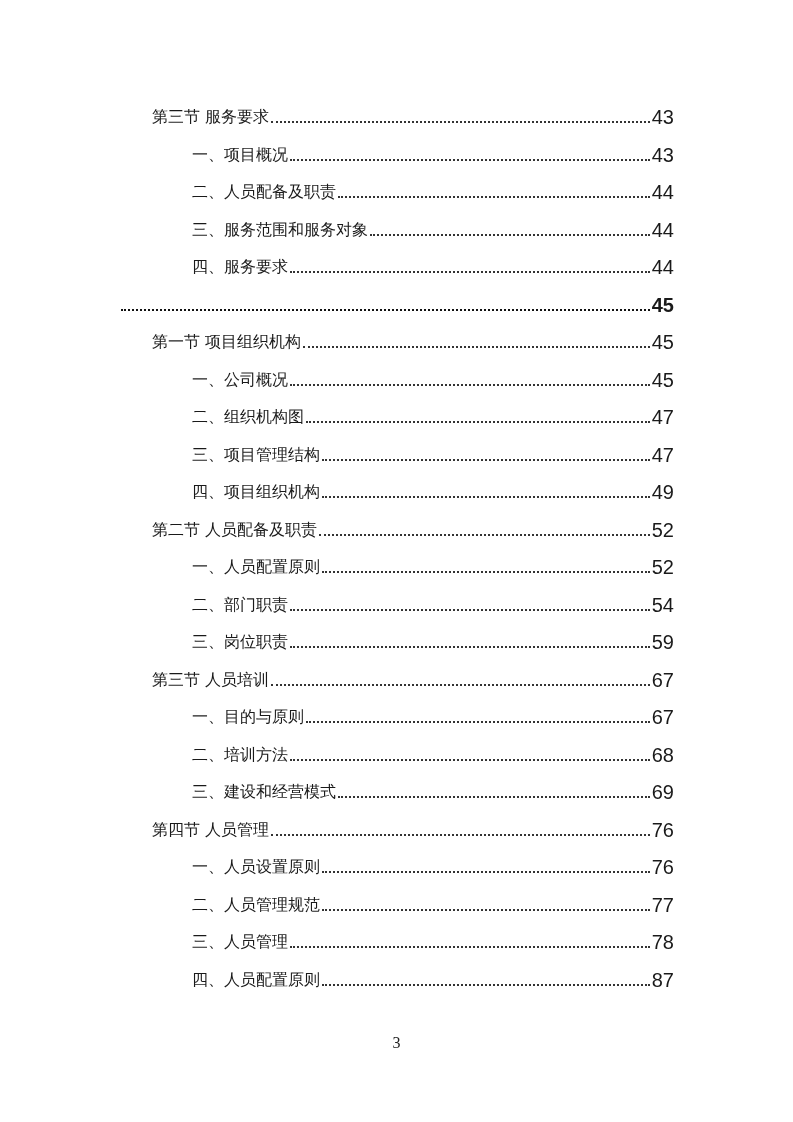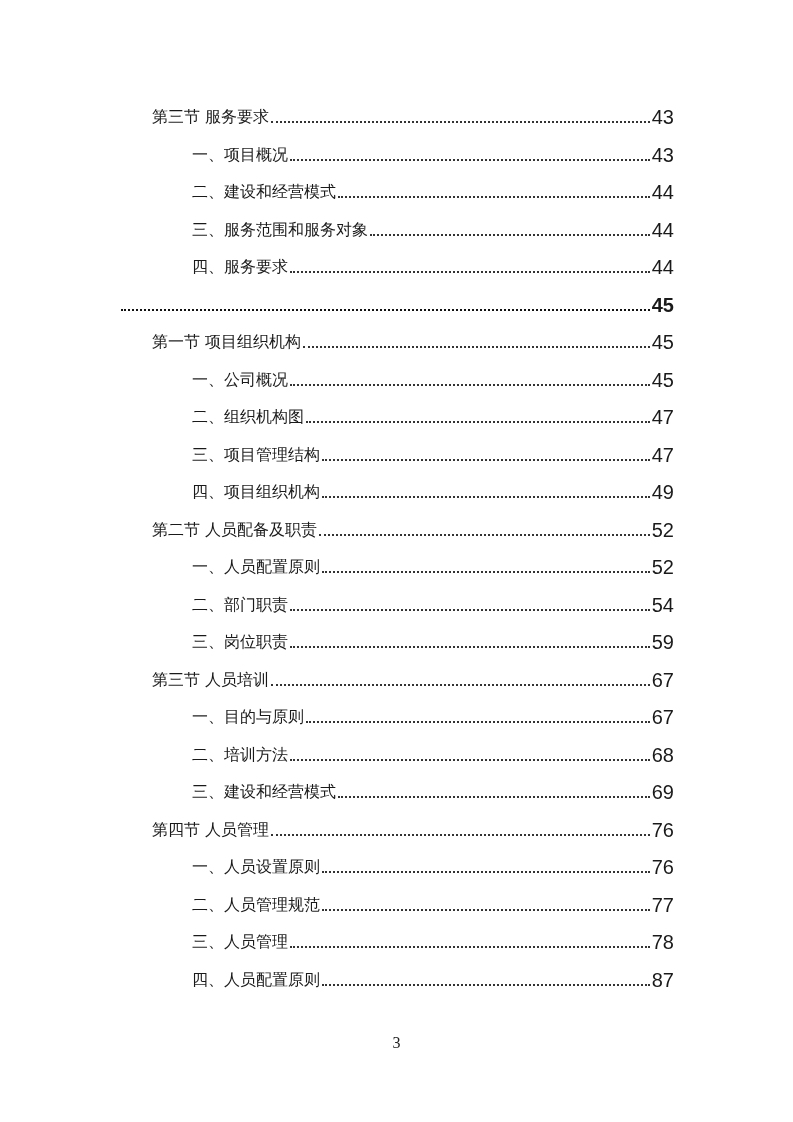--- a/index.html
+++ b/index.html
@@ -79,21 +79,21 @@
     <span class="entry-title">第三节  服务要求</span>
     <span class="leader"></span>
     <span class="page-num">43</span>
   </div>
   <div class="toc-entry level-3" style="top:37.5px">
     <span class="entry-title">一、项目概况</span>
     <span class="leader"></span>
     <span class="page-num">43</span>
   </div>
   <div class="toc-entry level-3" style="top:75px">
-    <span class="entry-title">二、建设和经营模式</span>
+    <span class="entry-title">二、人员配备及职责</span>
     <span class="leader"></span>
     <span class="page-num">44</span>
   </div>
   <div class="toc-entry level-3" style="top:112.5px">
     <span class="entry-title">三、服务范围和服务对象</span>
     <span class="leader"></span>
     <span class="page-num">44</span>
   </div>
   <div class="toc-entry level-3" style="top:150px">
     <span class="entry-title">四、服务要求</span>

